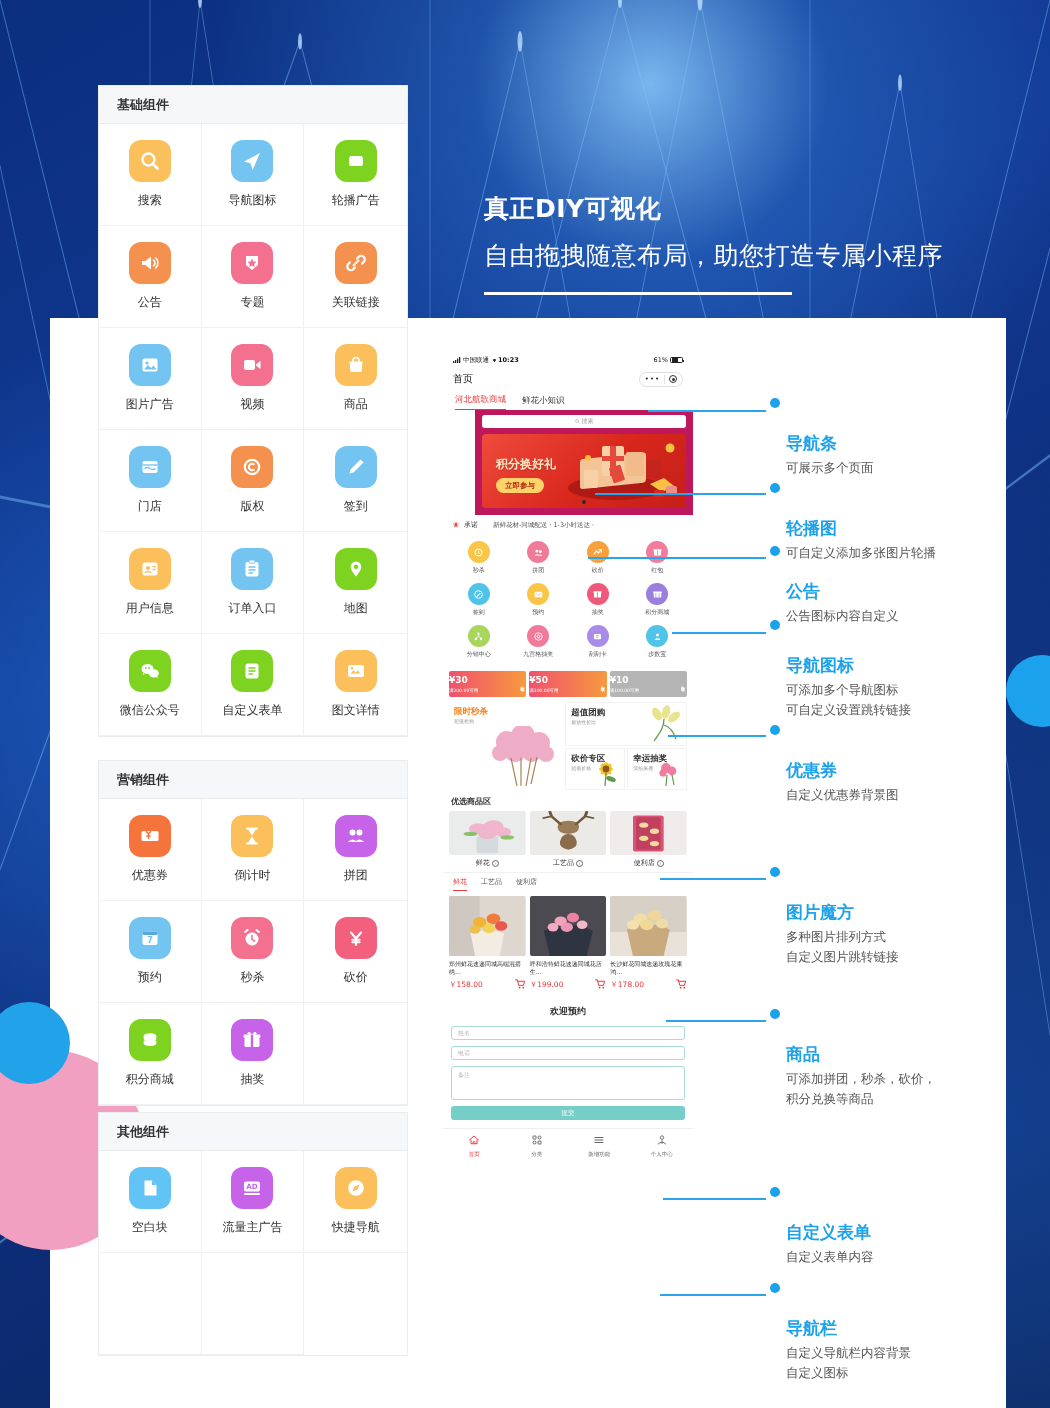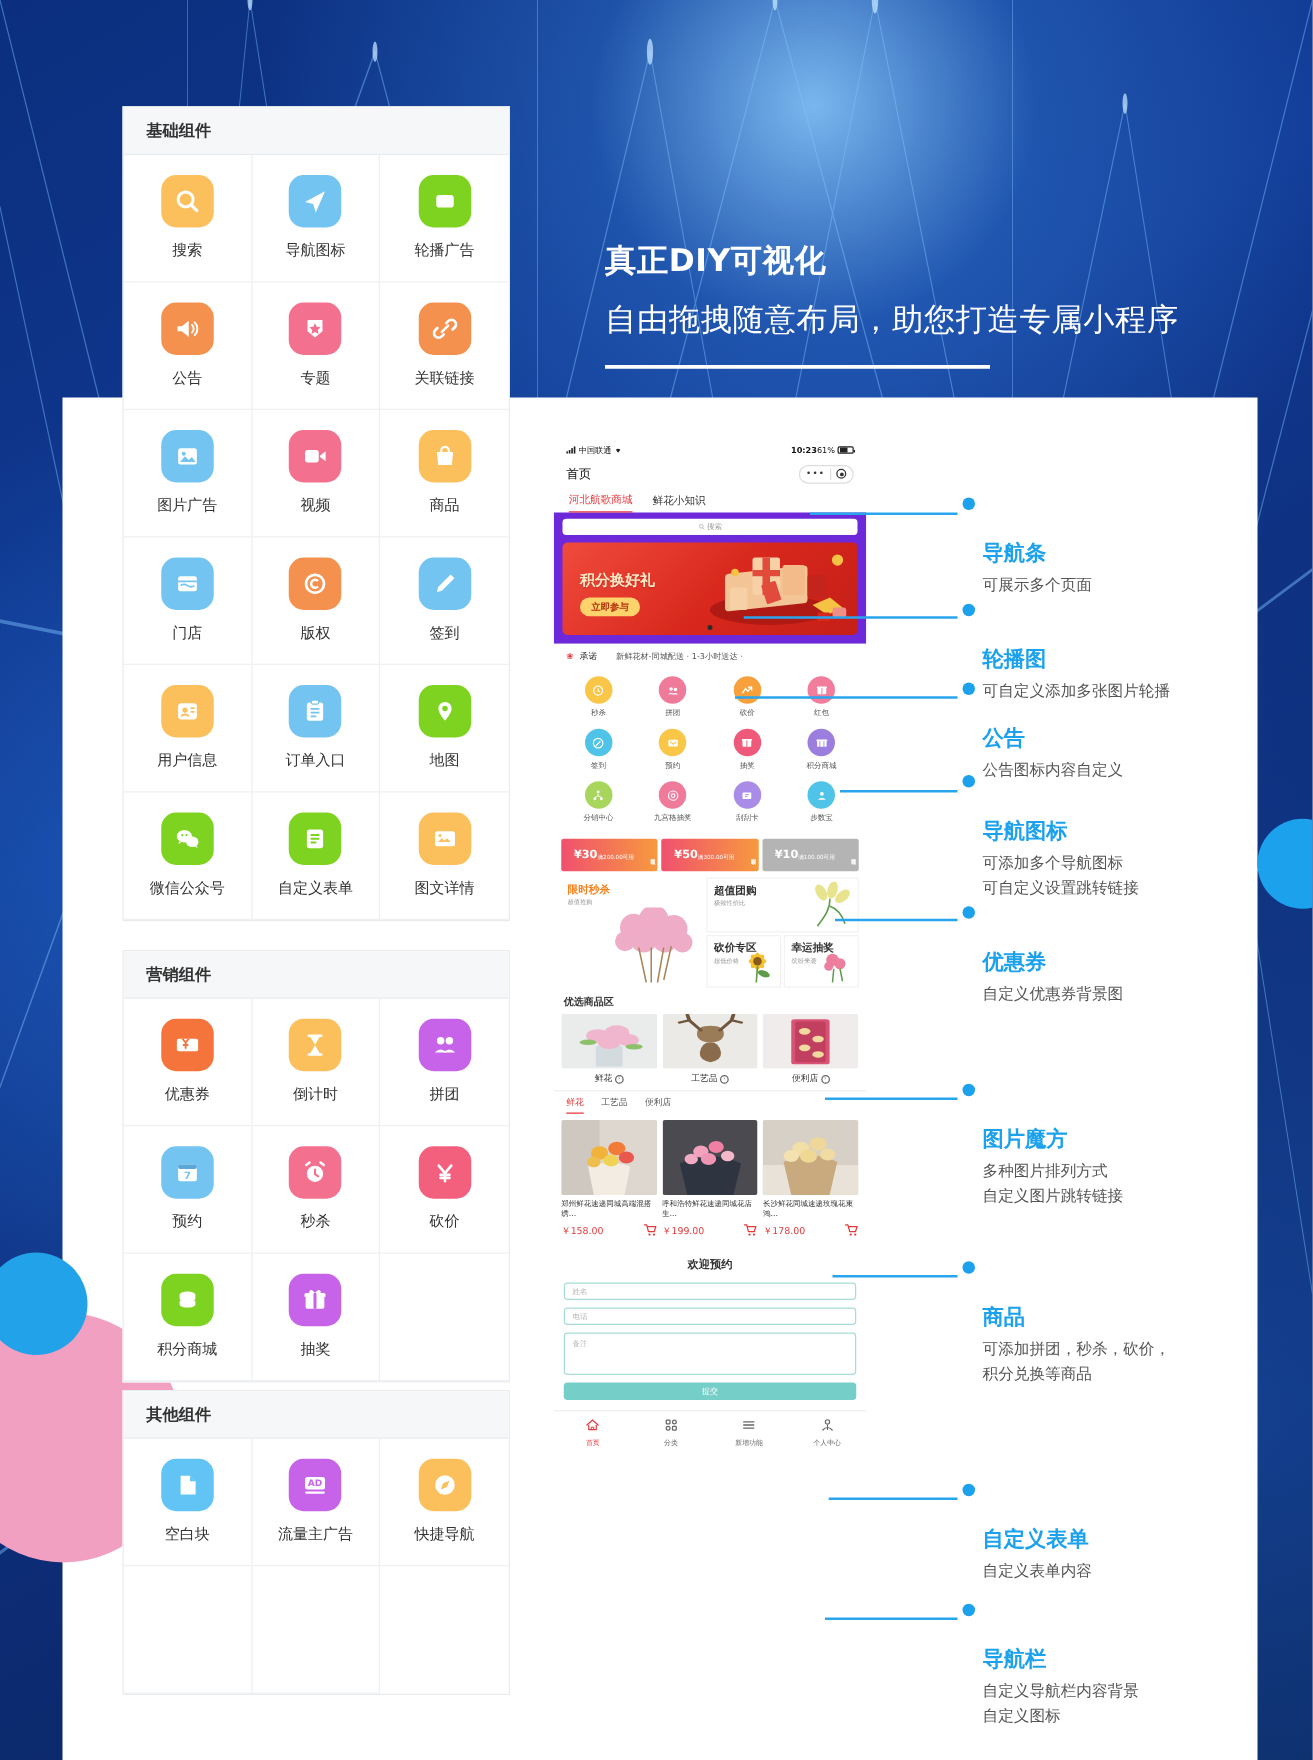--- a/index.html
+++ b/index.html
@@ -98,21 +98,21 @@
     width: 250px; height: 980px;
     background: #ffffff; z-index: 5;
     font-size: 7px; color: #333;
     overflow: hidden;
   }
   .ph-status {
     height: 16px; display: flex; align-items: center;
     padding: 0 10px; font-size: 6.5px; color: #111;
   }
   .ph-status .carrier { display: flex; align-items: center; gap: 2px; }
-  .ph-status .time { flex: 1; text-align: right; font-weight: bold; }
+  .ph-status .time { flex: 1; text-align: left; font-weight: bold; }
   .ph-status .batt { display: flex; align-items: center; gap: 2px; }
   .batt-body {
     width: 13px; height: 6.5px; border: 0.8px solid #222;
     border-radius: 1.5px; position: relative;
   }
   .batt-body i {
     position: absolute; left: 0.7px; top: 0.7px; bottom: 0.7px;
     width: 61%; background: #222; display: block;
   }
   .batt-body:after {
@@ -141,21 +141,21 @@
     width:3px; height:3px; border-radius:50%; background:#333;
   }
 
   .ph-tabs {
     display: flex; gap: 16px; padding: 3px 12px 0;
     align-items: flex-end; height: 20px;
   }
   .ph-tab { font-size: 8.5px; color: #333; padding-bottom: 3px; }
   .ph-tab.active { color: #e4393c; border-bottom: 1.5px solid #e4393c; }
 
-  .ph-dark { background: #6d28d9; padding: 5px 7px 7px; }
+  .ph-dark { background: #be185d; padding: 5px 7px 7px; margin-left: 32px; }
   .ph-search {
     background: #fff; border-radius: 3px; height: 13px;
     display: flex; align-items: center; justify-content: center;
     gap: 2px; font-size: 6px; color: #9a9a9a;
   }
   .ph-banner {
     margin-top: 6px; height: 74px; border-radius: 4px;
     background: linear-gradient(135deg,#ef4b3c 0%, #d8271c 55%, #c41f18 100%);
     position: relative; overflow: hidden;
   }
@@ -202,22 +202,22 @@
 
   .ph-coupons { display: flex; gap: 3px; padding: 2px 6px 5px; background:#fff; }
   .coupon {
     flex: 1; height: 26px; border-radius: 2px;
     display: flex; color: #fff; position: relative; overflow: hidden;
   }
   .coupon.c1 { background: linear-gradient(90deg,#f0506e,#f79a3e); }
   .coupon.c2 { background: linear-gradient(90deg,#f0506e,#f79a3e); }
   .coupon.c3 { background: #b4b4b4; }
   .coupon .amt {
-    flex: 1; display: flex; 
-    align-items: center; justify-content: center;
+    flex: 1; display: flex; flex-direction: column;
+    align-items: flex-start; justify-content: center;
   }
   .coupon .amt .v { font-size: 9px; font-weight: bold; line-height: 1; }
   .coupon .amt .cond { font-size: 4.5px; margin-top: 3px; }
   .coupon .side {
     width: 9px; font-size: 4px; line-height: 1.05;
     display: flex; align-items: center; justify-content: center;
     text-align: center; writing-mode: vertical-rl;
     letter-spacing: 0.3px;
   }
 

